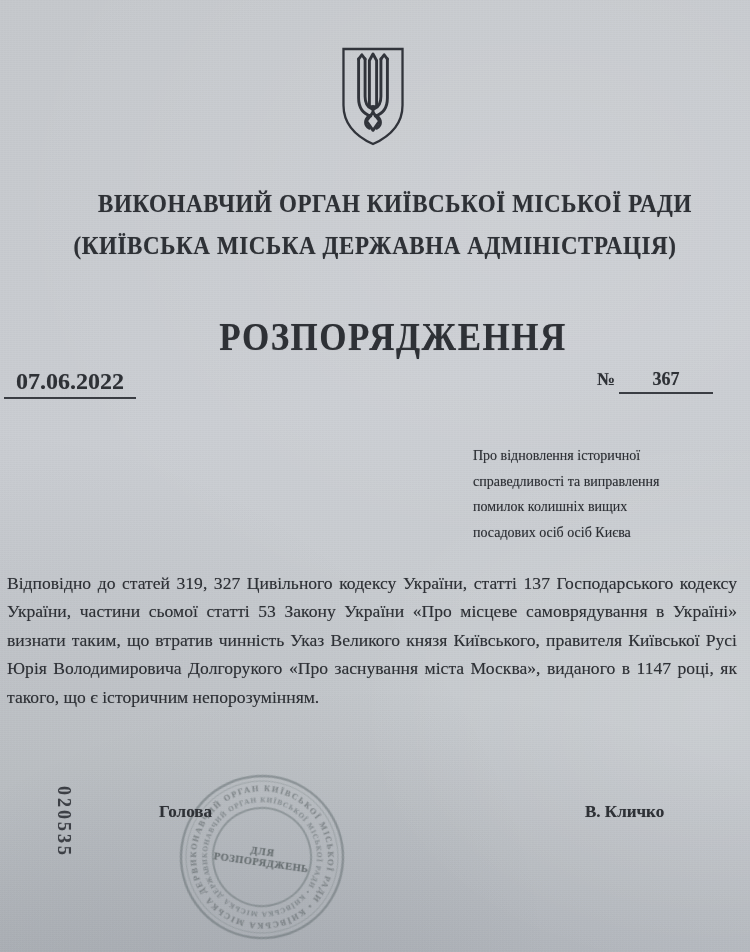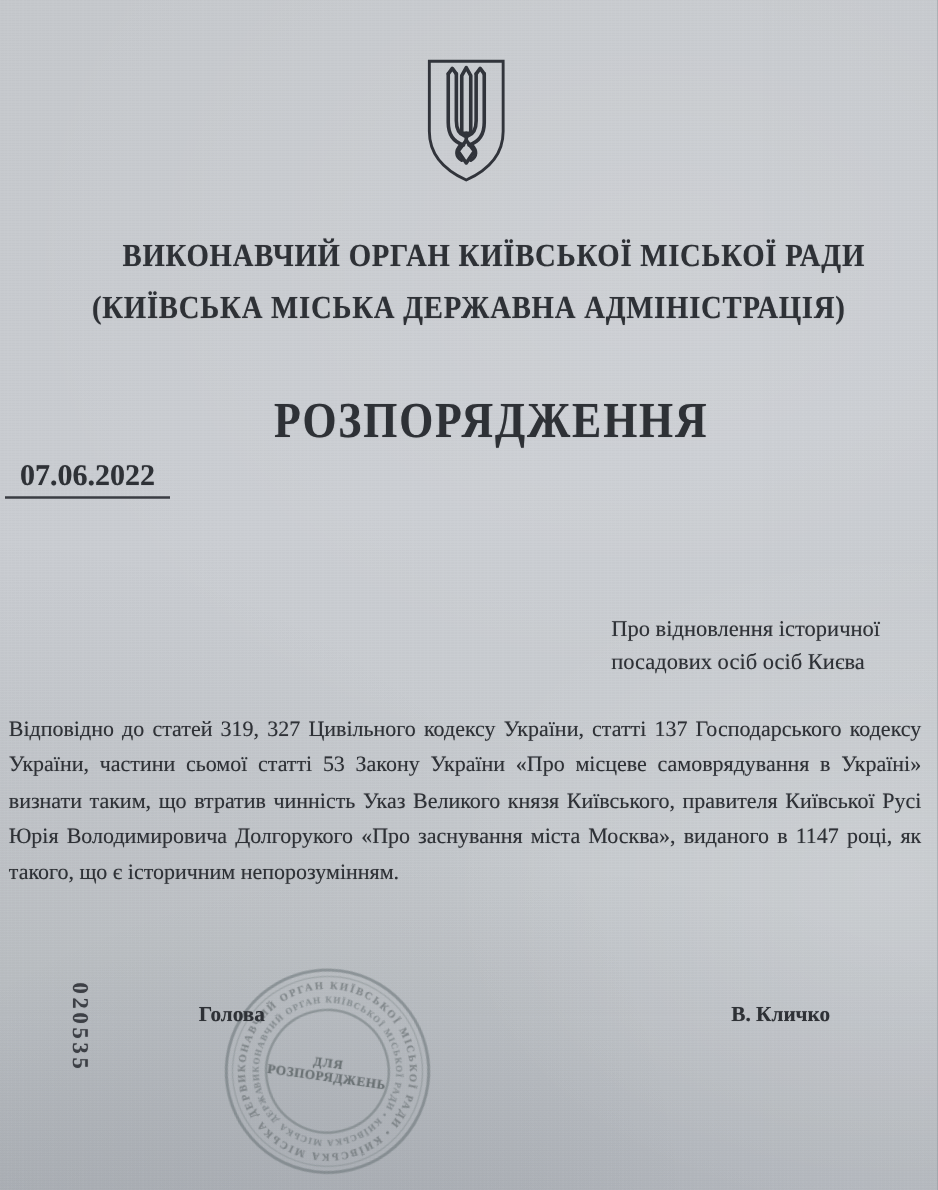--- a/index.html
+++ b/index.html
@@ -35,22 +35,22 @@
     font-weight:bold; font-size:35px; letter-spacing:1.5px;
     transform:translateX(6px) scaleY(1.15); transform-origin:top center; }
 
   .date-field { position:absolute; left:4px; top:368px; font-size:24px; font-weight:bold;
     border-bottom:2px solid #3a3d43; padding:0 12px 2px 12px; }
   .number-field { position:absolute; left:597px; top:369px; font-size:18px; }
   .number-label { font-weight:bold; }
   .number-line { display:inline-block; width:94px; margin-left:4px; text-align:center;
     border-bottom:2px solid #3a3d43; padding-bottom:2px; font-weight:bold; }
 
-  .subject { position:absolute; left:489px; top:443px; font-size:18px; line-height:25.7px;
-    white-space:nowrap;margin-top:48px; }
+  .subject { position:absolute; left:473px; top:443px; font-size:14px; line-height:25.7px;
+    white-space:nowrap; }
 
   .body-par { position:absolute; left:7px; top:569px; width:730px;
     font-size:17.6px; line-height:28.4px; text-align:justify; }
 
   .sig-role { position:absolute; left:159px; top:802px; font-size:17px; font-weight:bold; }
   .sig-name { position:absolute; left:585px; top:802px; font-size:17px; font-weight:bold; }
 
   .serial { position:absolute; left:53px; top:786px; writing-mode:vertical-rl;
     font-size:18px; letter-spacing:3px; font-weight:bold; color:#3c3f45; }
 
@@ -87,23 +87,28 @@
         <path d="M56 97 C62 103 62 110 55 114"></path>
       </g>
     </svg>
 
     <div class="org-line org-line1">ВИКОНАВЧИЙ ОРГАН КИЇВСЬКОЇ МІСЬКОЇ РАДИ</div>
     <div class="org-line org-line2">(КИЇВСЬКА МІСЬКА ДЕРЖАВНА АДМІНІСТРАЦІЯ)</div>
 
     <div class="doc-title">РОЗПОРЯДЖЕННЯ</div>
 
     <div class="date-field">07.06.2022</div>
+    <div class="number-field">
+      <span class="number-label">№</span><span class="number-line">367</span>
+    </div>
 
     <div class="subject">
       <div>Про відновлення історичної</div>
+      <div>справедливості та виправлення</div>
+      <div>помилок колишніх вищих</div>
       <div>посадових осіб осіб Києва</div>
     </div>
 
     <div class="body-par">Відповідно до статей 319, 327 Цивільного кодексу України, статті 137 Господарського кодексу України, частини сьомої статті 53 Закону України «Про місцеве самоврядування в Україні» визнати таким, що втратив чинність Указ Великого князя Київського, правителя Київської Русі Юрія Володимировича Долгорукого «Про заснування міста Москва», виданого в 1147 році, як такого, що є історичним непорозумінням.</div>
 
     <svg class="stamp" viewBox="0 0 168 168" aria-hidden="true">
       <defs>
         <path id="arcOuter" d="M84 84 m -66 0 a 66 66 0 1 1 132 0 a 66 66 0 1 1 -132 0" fill="none"></path>
         <path id="arcInner" d="M84 84 m -55 0 a 55 55 0 1 1 110 0 a 55 55 0 1 1 -110 0" fill="none"></path>
       </defs>

